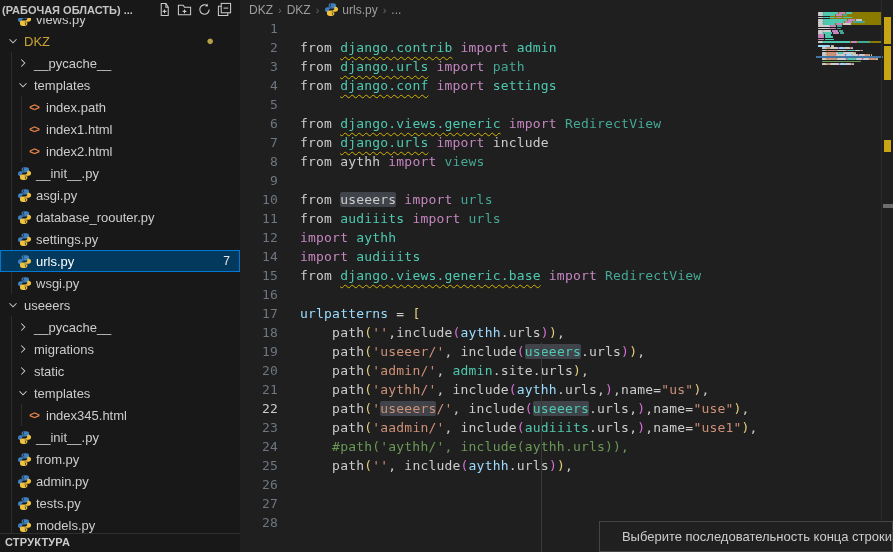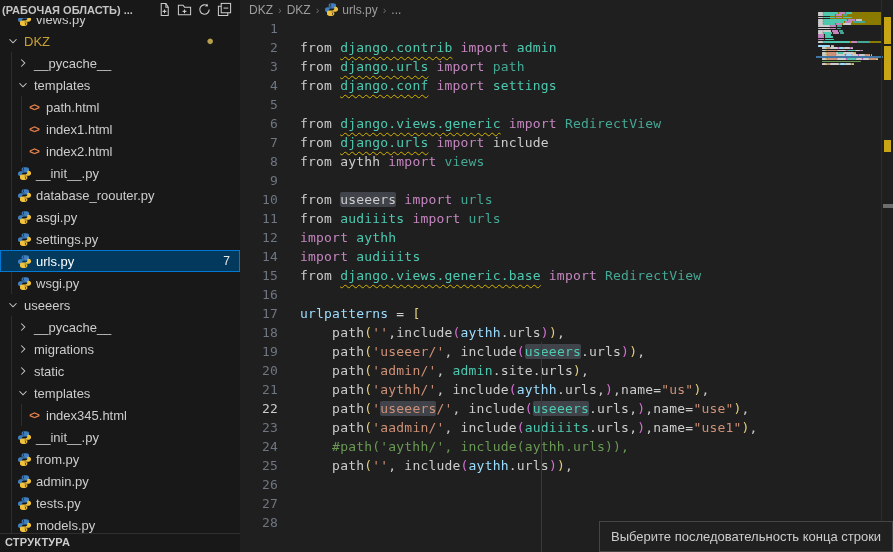--- a/index.html
+++ b/index.html
@@ -49,21 +49,21 @@
   #minimap { position:absolute; top:10px; right:12px; width:63px; height:90px; cursor:pointer; }
   .mm-bar { position:absolute; height:1.8px; border-radius:0.5px; }
   .mm-warn { position:absolute; left:12px; width:51px; background:#8a7a00; }
   #mm-current { position:absolute; left:-2px; width:67px; height:2.6px; background:#3f74a3; }
   #ruler { position:absolute; right:0; top:0; width:11px; height:552px; border-left:1px solid #2b2b2b; }
   .rmark { position:absolute; left:2px; width:7px; }
 
   
   #tooltip { position:absolute; right:0; bottom:0; width:294px; height:31px; box-sizing:border-box;
              background:#202020; border:1px solid #454545; color:#cccccc; font-size:13px;
-             display:flex; align-items:center; padding-left:11px; z-index:6; white-space:nowrap; }
+             display:flex; align-items:center; padding-left:11px; z-index:6; white-space:nowrap;justify-content:flex-end; }
 </style>
 </head>
 <body>
 
 <div id="app">
 
   <aside id="sidebar">
     <div id="sb-header">
       <span id="sb-title">(РАБОЧАЯ ОБЛАСТЬ) ...</span>
       <span class="sb-act">
@@ -127,21 +127,21 @@
         <div class="trow" style="padding-left: 15px;">
           <span class="chev">
             <svg width="14" height="14" viewBox="0 0 16 16">
               <path d="M4 6l4 4 4-4" fill="none" stroke="#cccccc" stroke-width="1.2"></path>
             </svg>
           </span>
           <span class="tlabel">templates</span>
         </div>
         <div class="trow" style="padding-left: 25px;">
           <span class="ticon html-ic">&lt;&gt;</span>
-          <span class="tlabel">path.html</span>
+          <span class="tlabel">index.path</span>
         </div>
         <div class="trow" style="padding-left: 25px;">
           <span class="ticon html-ic">&lt;&gt;</span>
           <span class="tlabel">index1.html</span>
         </div>
         <div class="trow" style="padding-left: 25px;">
           <span class="ticon html-ic">&lt;&gt;</span>
           <span class="tlabel">index2.html</span>
         </div>
         <div class="trow" style="padding-left: 15px;">
@@ -153,30 +153,30 @@
           </span>
           <span class="tlabel">__init__.py</span>
         </div>
         <div class="trow" style="padding-left: 15px;">
           <span class="ticon">
             <svg width="15" height="15" viewBox="0 0 16 16">
               <path fill="#3f7fbf" d="M7.9 1.2c-1.9 0-2.9.8-2.9 2v1.9h3v.6H3.6C2.1 5.7 1 6.7 1 8.3s1.1 2.6 2.6 2.6H5V9.1c0-1.5 1.4-2.2 2.9-2.2h3c1 0 1.9-.8 1.9-1.9V3.2c0-1.2-1.2-2-2.9-2zM6.9 2.5a.7.7 0 1 1 0 1.4.7.7 0 0 1 0-1.4z"></path>
               <path fill="#f0c23d" d="M8.1 14.8c1.9 0 2.9-.8 2.9-2v-1.9H8v-.6h4.4c1.5 0 2.6-1 2.6-2.6s-1.1-2.6-2.6-2.6H11v1.8c0 1.5-1.4 2.2-2.9 2.2h-3c-1 0-1.9.8-1.9 1.9v1.8c0 1.2 1.2 2 2.9 2zm1-1.3a.7.7 0 1 1 0-1.4.7.7 0 0 1 0 1.4z"></path>
             </svg>
           </span>
+          <span class="tlabel">asgi.py</span>
+        </div>
+        <div class="trow" style="padding-left: 15px;">
+          <span class="ticon">
+            <svg width="15" height="15" viewBox="0 0 16 16">
+              <path fill="#3f7fbf" d="M7.9 1.2c-1.9 0-2.9.8-2.9 2v1.9h3v.6H3.6C2.1 5.7 1 6.7 1 8.3s1.1 2.6 2.6 2.6H5V9.1c0-1.5 1.4-2.2 2.9-2.2h3c1 0 1.9-.8 1.9-1.9V3.2c0-1.2-1.2-2-2.9-2zM6.9 2.5a.7.7 0 1 1 0 1.4.7.7 0 0 1 0-1.4z"></path>
+              <path fill="#f0c23d" d="M8.1 14.8c1.9 0 2.9-.8 2.9-2v-1.9H8v-.6h4.4c1.5 0 2.6-1 2.6-2.6s-1.1-2.6-2.6-2.6H11v1.8c0 1.5-1.4 2.2-2.9 2.2h-3c-1 0-1.9.8-1.9 1.9v1.8c0 1.2 1.2 2 2.9 2zm1-1.3a.7.7 0 1 1 0-1.4.7.7 0 0 1 0 1.4z"></path>
+            </svg>
+          </span>
           <span class="tlabel">database_roouter.py</span>
-        </div>
-        <div class="trow" style="padding-left: 15px;">
-          <span class="ticon">
-            <svg width="15" height="15" viewBox="0 0 16 16">
-              <path fill="#3f7fbf" d="M7.9 1.2c-1.9 0-2.9.8-2.9 2v1.9h3v.6H3.6C2.1 5.7 1 6.7 1 8.3s1.1 2.6 2.6 2.6H5V9.1c0-1.5 1.4-2.2 2.9-2.2h3c1 0 1.9-.8 1.9-1.9V3.2c0-1.2-1.2-2-2.9-2zM6.9 2.5a.7.7 0 1 1 0 1.4.7.7 0 0 1 0-1.4z"></path>
-              <path fill="#f0c23d" d="M8.1 14.8c1.9 0 2.9-.8 2.9-2v-1.9H8v-.6h4.4c1.5 0 2.6-1 2.6-2.6s-1.1-2.6-2.6-2.6H11v1.8c0 1.5-1.4 2.2-2.9 2.2h-3c-1 0-1.9.8-1.9 1.9v1.8c0 1.2 1.2 2 2.9 2zm1-1.3a.7.7 0 1 1 0-1.4.7.7 0 0 1 0 1.4z"></path>
-            </svg>
-          </span>
-          <span class="tlabel">asgi.py</span>
         </div>
         <div class="trow" style="padding-left: 15px;">
           <span class="ticon">
             <svg width="15" height="15" viewBox="0 0 16 16">
               <path fill="#3f7fbf" d="M7.9 1.2c-1.9 0-2.9.8-2.9 2v1.9h3v.6H3.6C2.1 5.7 1 6.7 1 8.3s1.1 2.6 2.6 2.6H5V9.1c0-1.5 1.4-2.2 2.9-2.2h3c1 0 1.9-.8 1.9-1.9V3.2c0-1.2-1.2-2-2.9-2zM6.9 2.5a.7.7 0 1 1 0 1.4.7.7 0 0 1 0-1.4z"></path>
               <path fill="#f0c23d" d="M8.1 14.8c1.9 0 2.9-.8 2.9-2v-1.9H8v-.6h4.4c1.5 0 2.6-1 2.6-2.6s-1.1-2.6-2.6-2.6H11v1.8c0 1.5-1.4 2.2-2.9 2.2h-3c-1 0-1.9.8-1.9 1.9v1.8c0 1.2 1.2 2 2.9 2zm1-1.3a.7.7 0 1 1 0-1.4.7.7 0 0 1 0 1.4z"></path>
             </svg>
           </span>
           <span class="tlabel">settings.py</span>
         </div>

